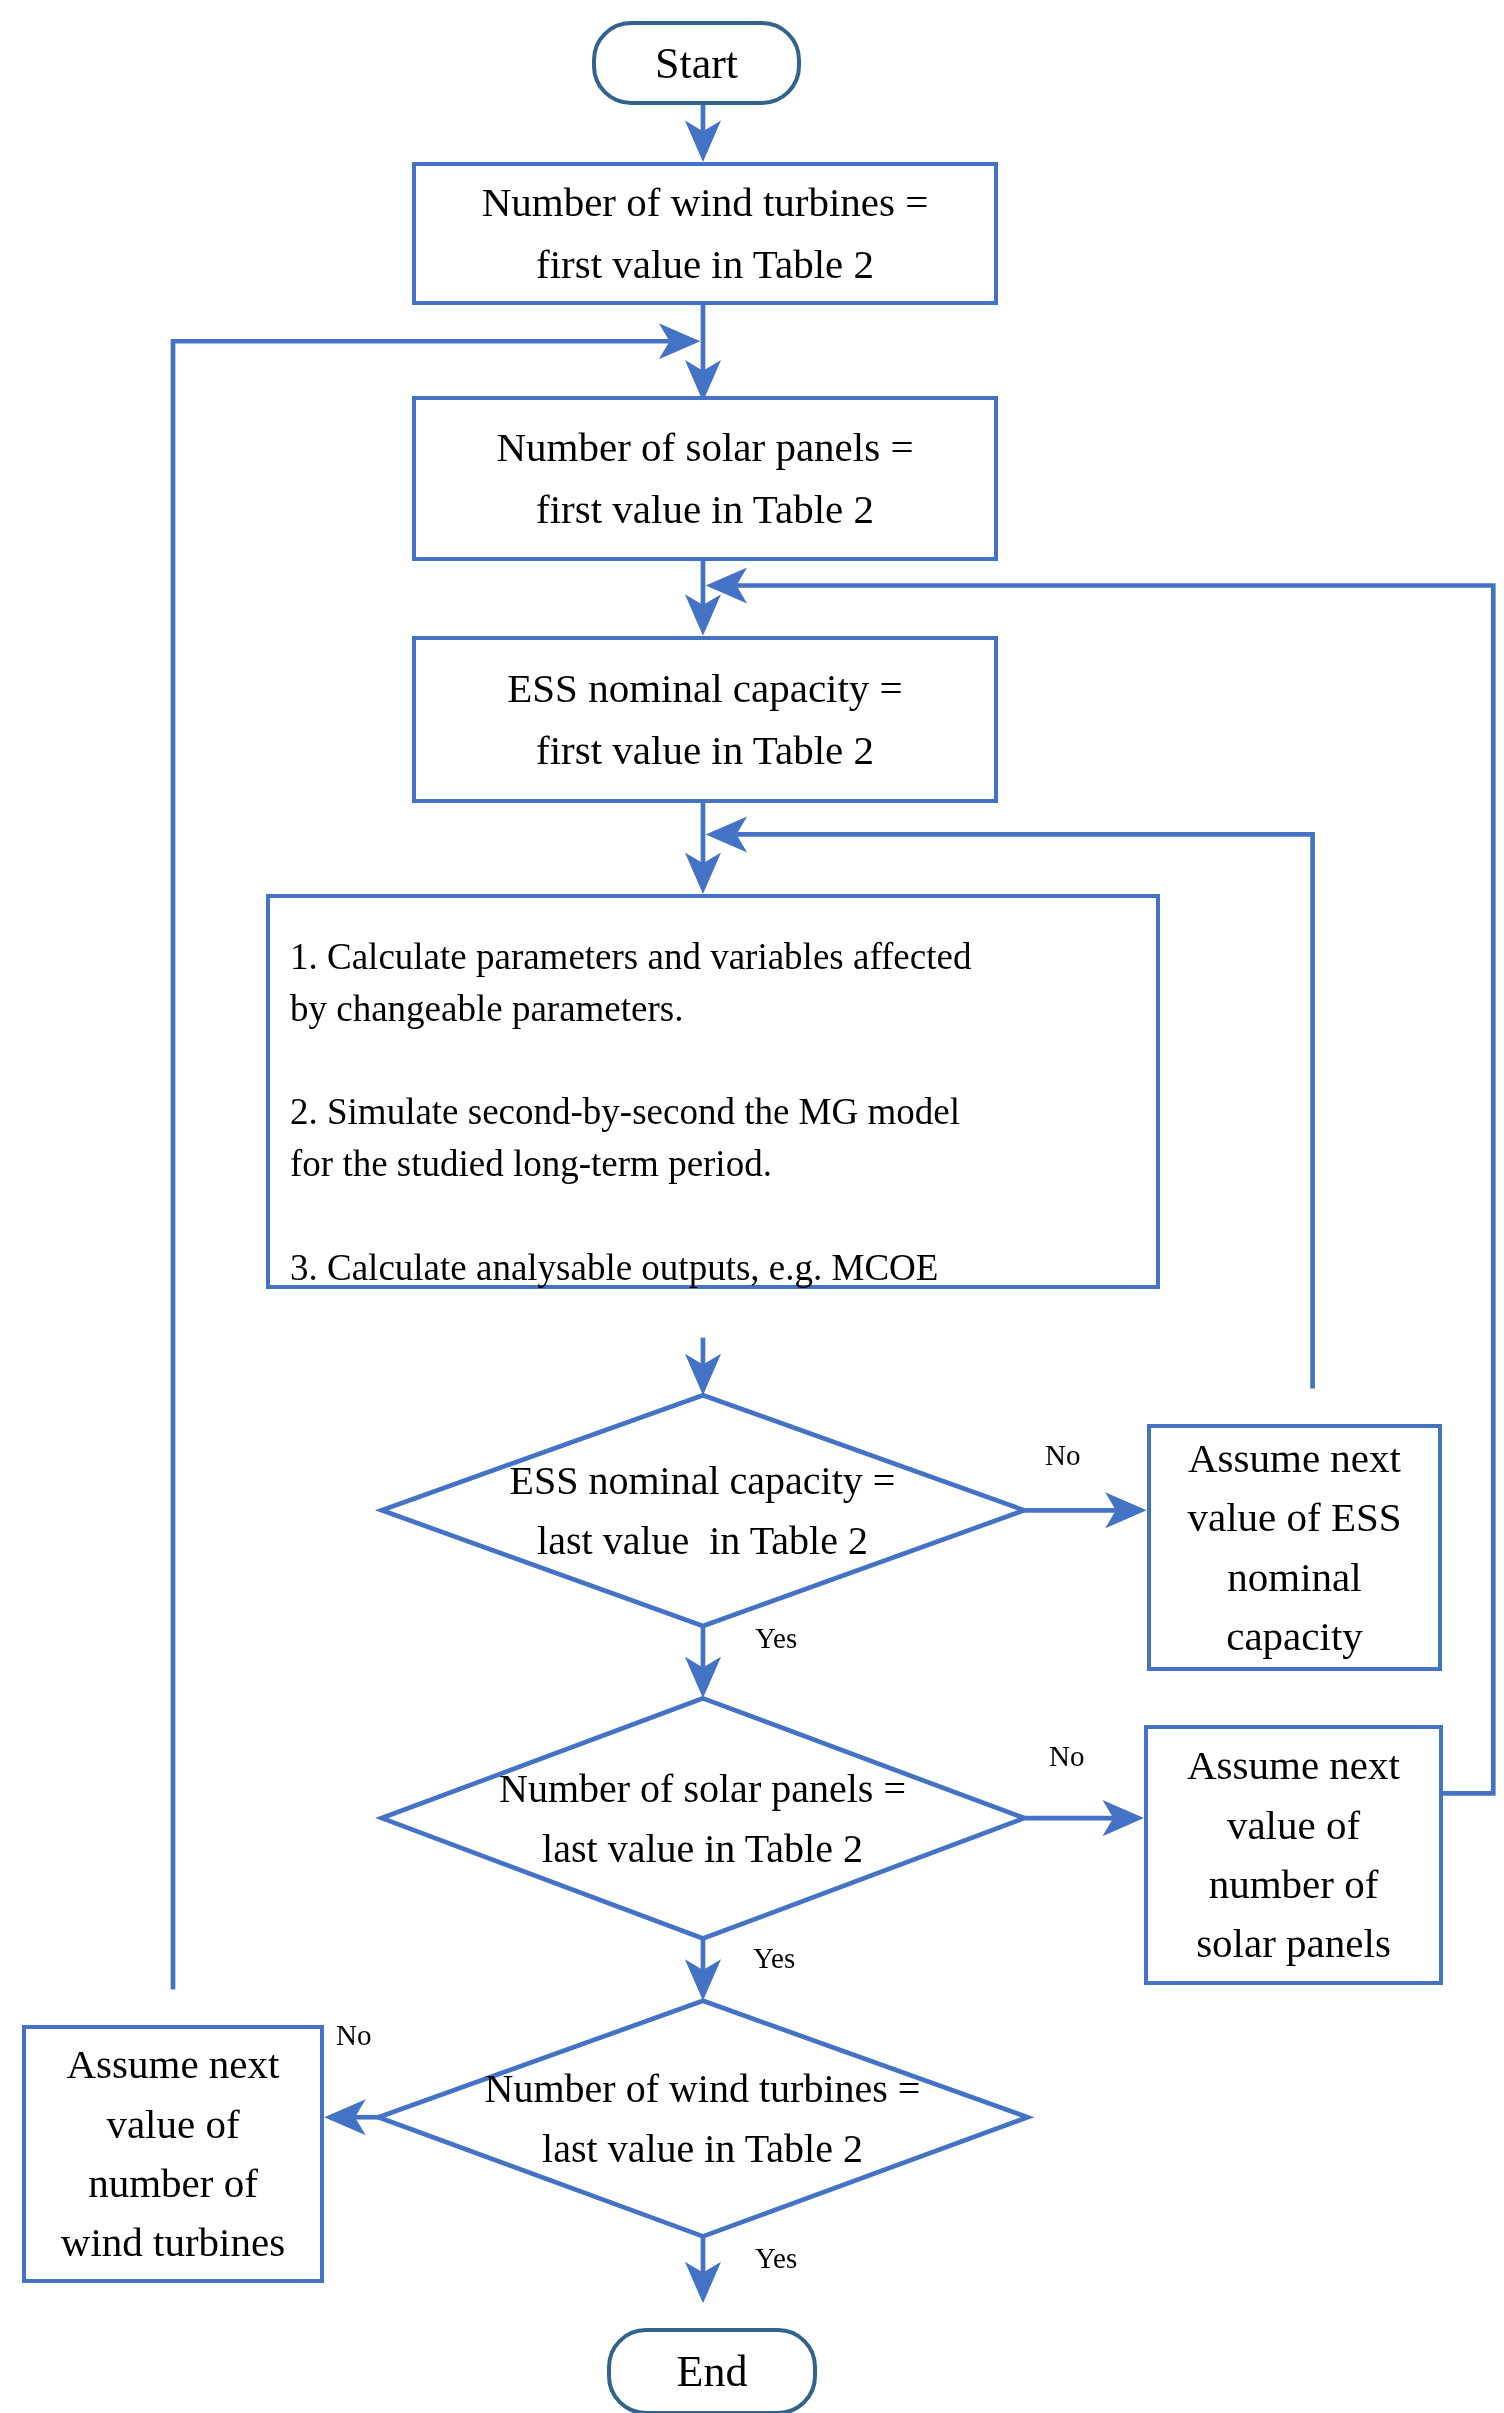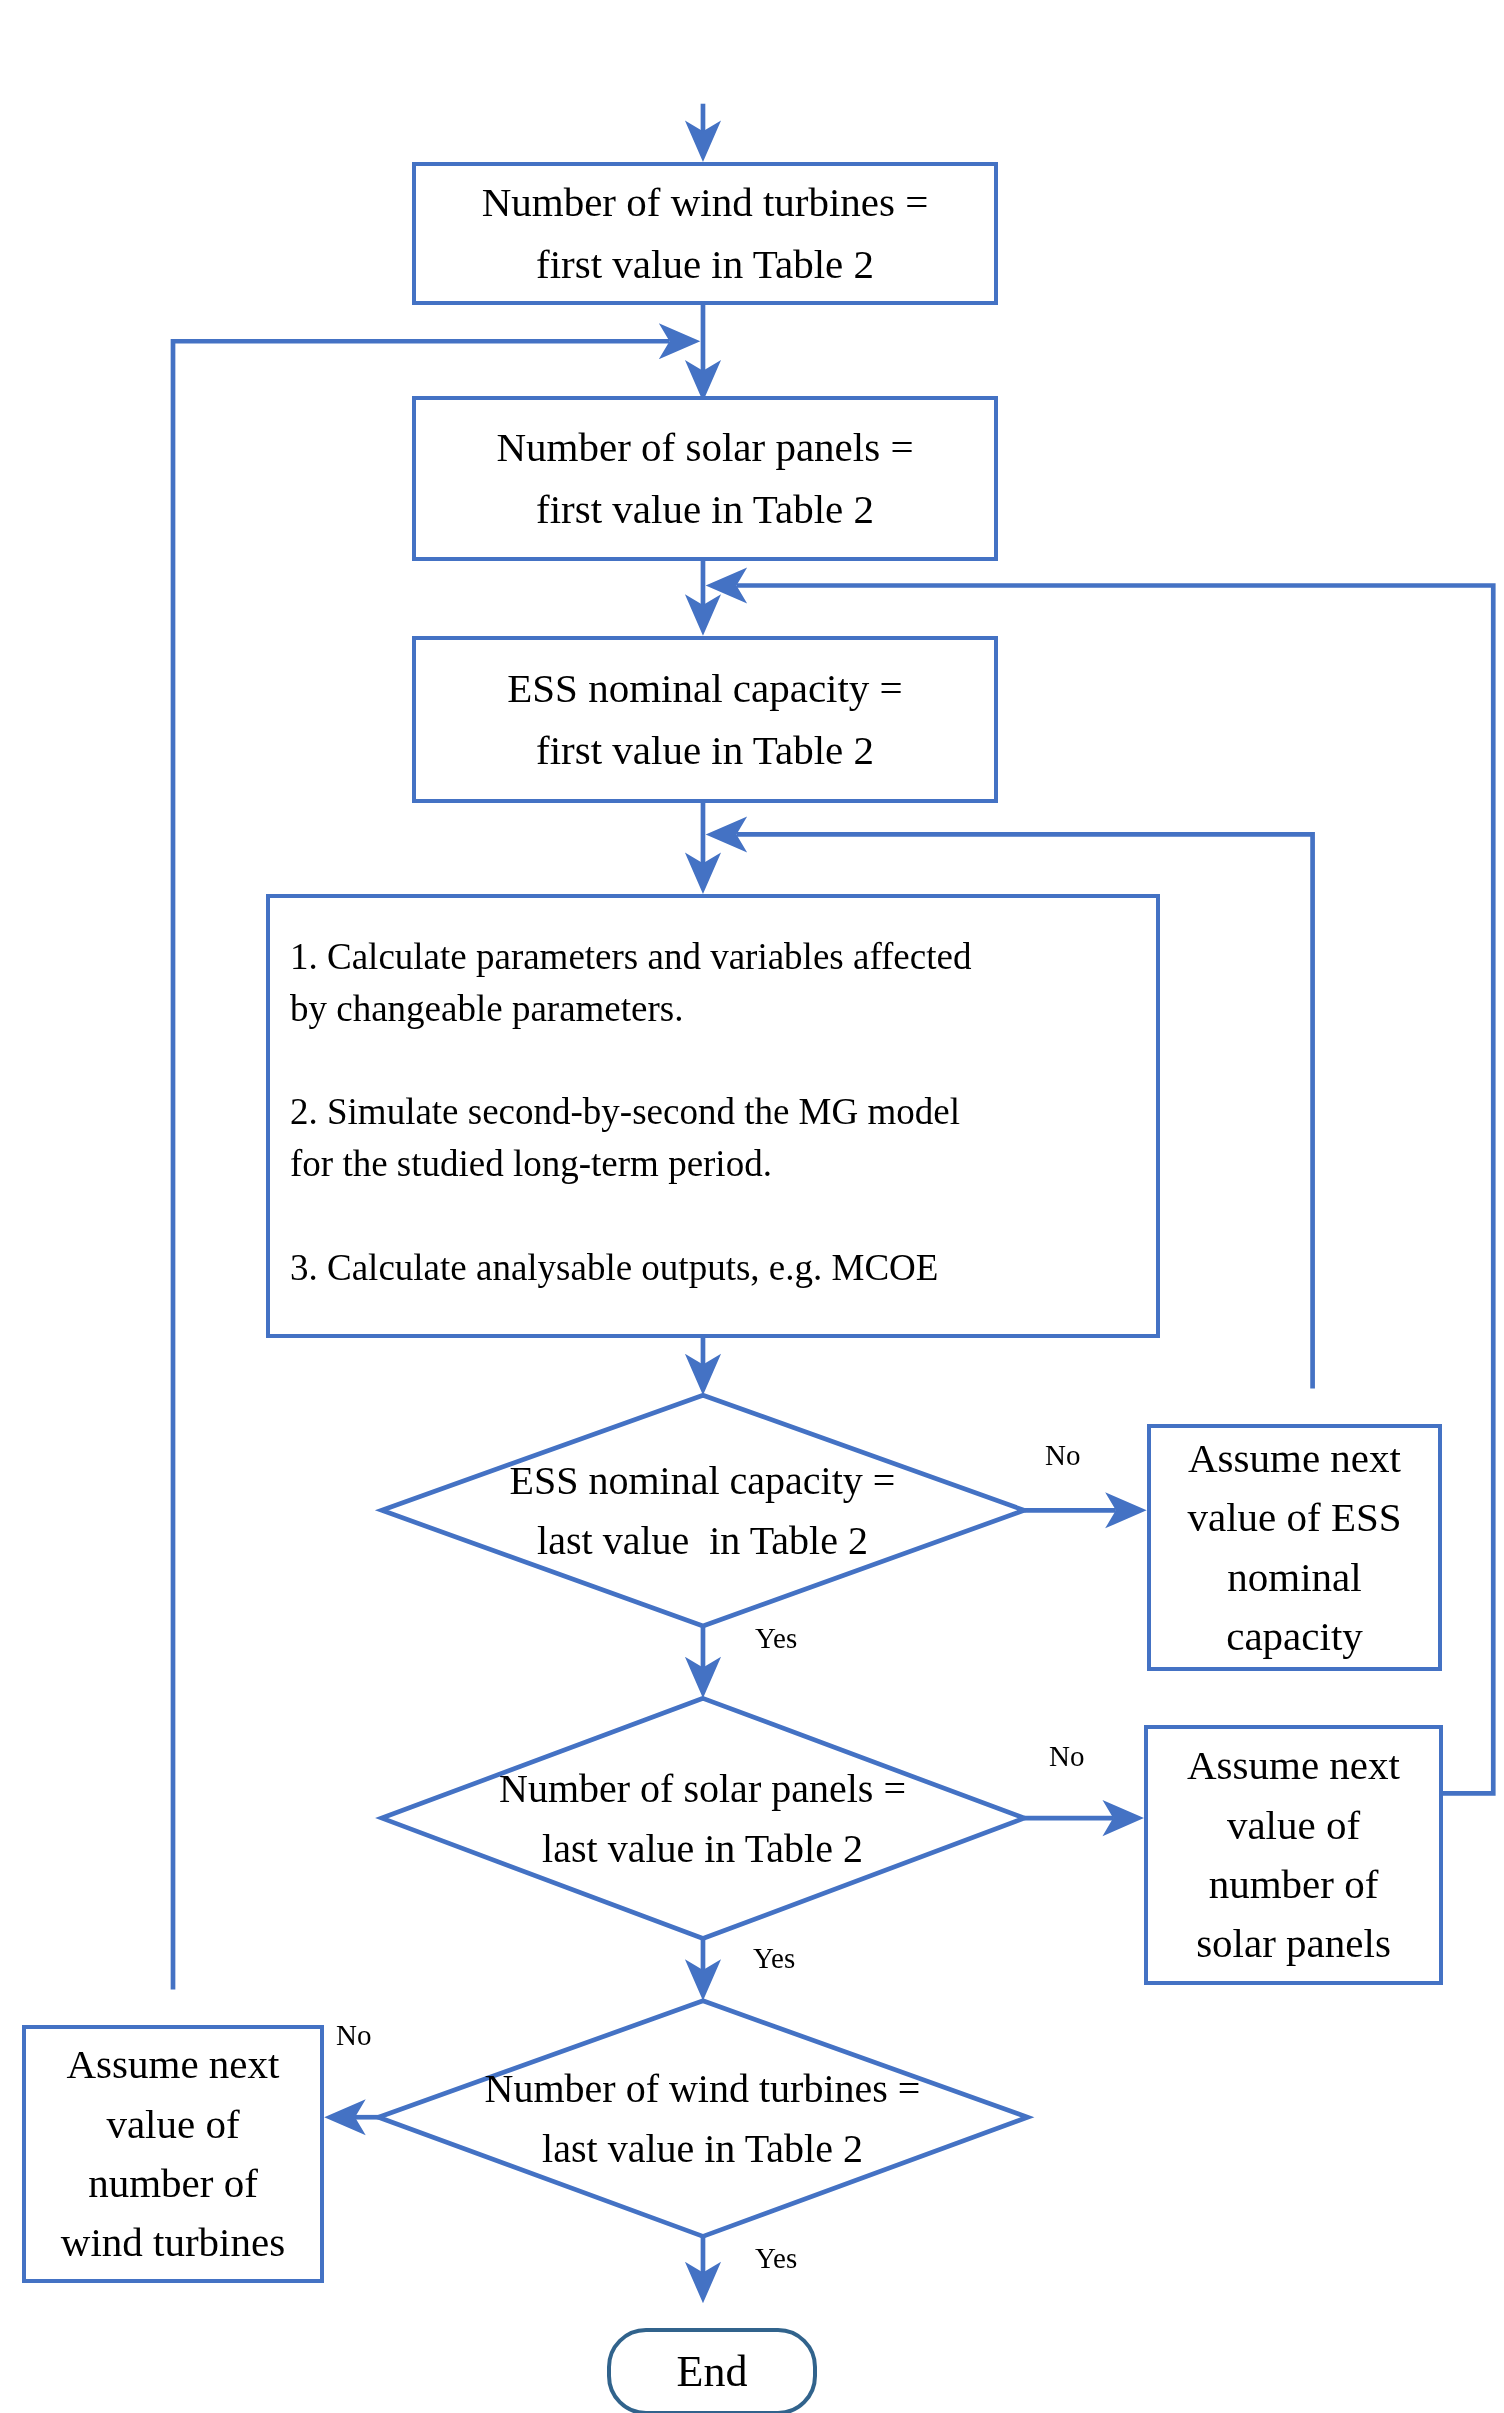--- a/index.html
+++ b/index.html
@@ -116,33 +116,34 @@
     <polygon class="dart" points="1054,875 1116,848 1100,875 1116,902"></polygon>
 
     <path class="stem" d="M 258,2973 L 258,510 L 1000,510"></path>
     <polygon class="dart" points="1046,510 984,483 1000,510 984,537"></polygon>
 
     <polygon class="diamond" points="1050,2085 1530,2257 1050,2430 570,2257"></polygon>
     <polygon class="diamond" points="1050,2538 1530,2717 1050,2897 570,2717"></polygon>
     <polygon class="diamond" points="1050,2990 1535,3164 1050,3342 565,3164"></polygon>
   </svg>
 
+  <div class="node terminal" style="left:592px; top:21.4px; width:209px; height:84px;">Start</div>
 
   <div class="node terminal" style="left:607px; top:2304px; width:210px; height:87px;margin-top:24px;">End</div>
 
   <div class="node rect" style="left:412px; top:162px; width:586px; height:143px;">Number of wind turbines =
 first value in Table 2</div>
 
   <div class="node rect" style="left:412px; top:396px; width:586px; height:165px;">Number of solar panels =
 first value in Table 2</div>
 
   <div class="node rect" style="left:412px; top:636px; width:586px; height:167px;">ESS nominal capacity =
 first value in Table 2</div>
 
-  <div class="node process" style="left:266px; top:894px; width:894px; height:444px;">1. Calculate parameters and variables affected
+  <div class="node process" style="left:266px; top:894px; width:894px; height:395px;">1. Calculate parameters and variables affected
 by changeable parameters.
 
 2. Simulate second-by-second the MG model
 for the studied long-term period.
 
 3. Calculate analysable outputs, e.g. MCOE</div>
 
   <div class="dlabel" style="left:388px; top:1417px; width:629px; height:187px;">ESS nominal capacity =
 last value  in Table 2</div>
 

